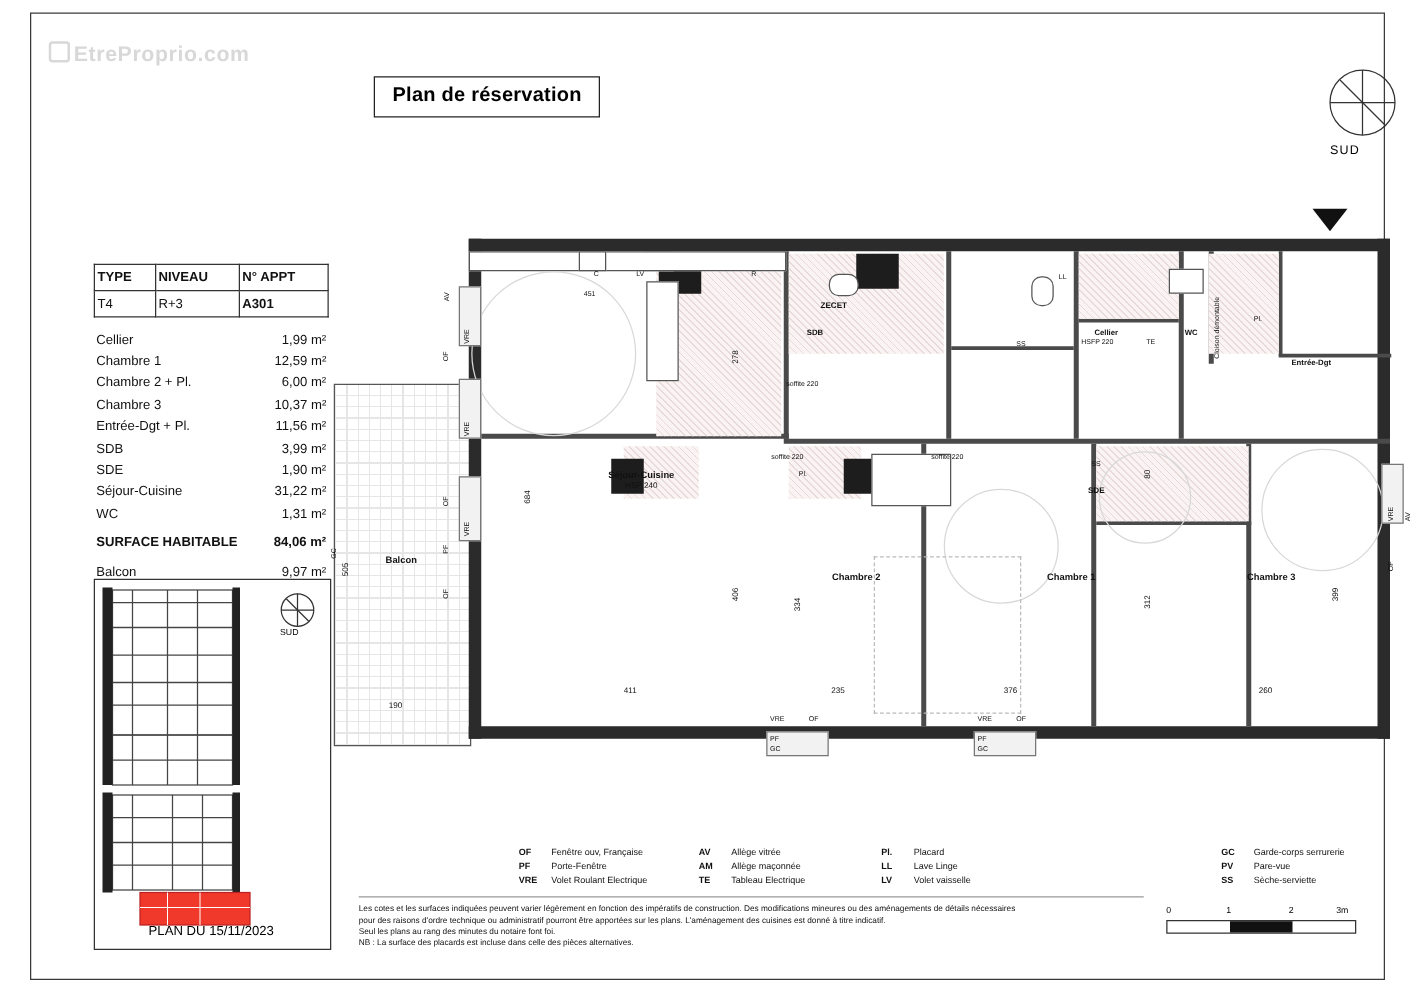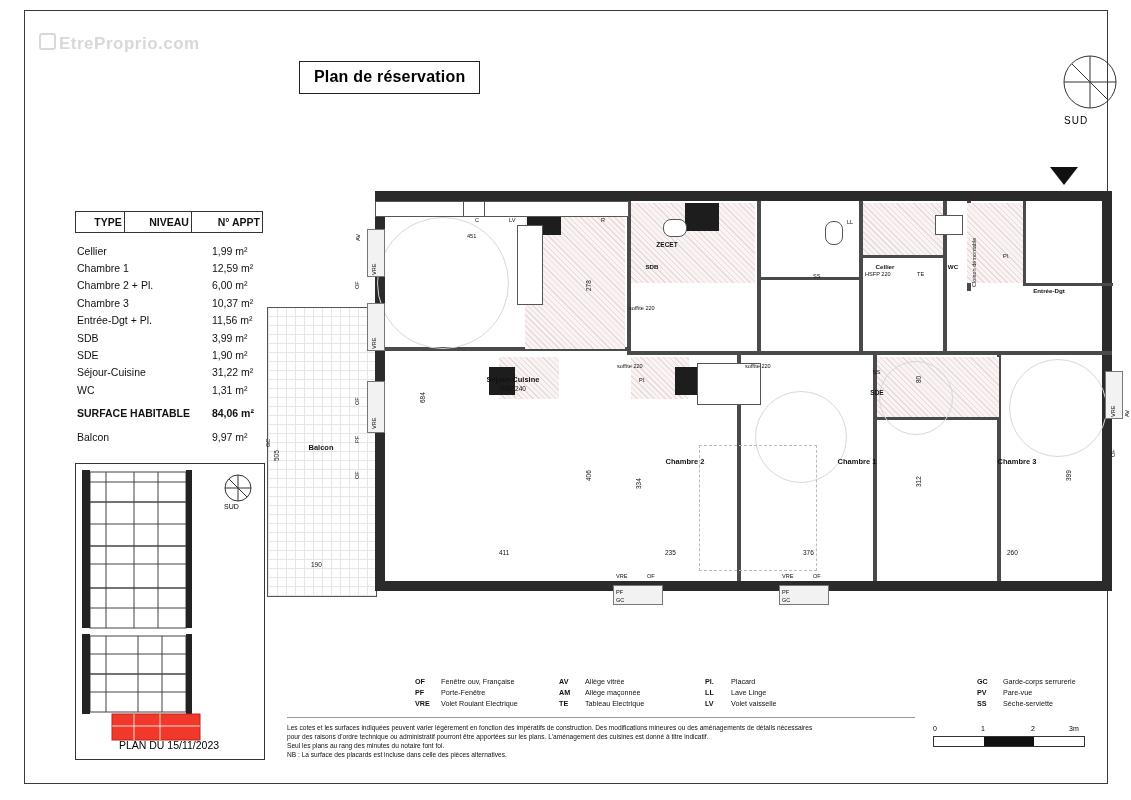--- a/index.html
+++ b/index.html
@@ -15,25 +15,25 @@
   #titlebox{left:274px;top:50px;padding:6px 14px 7px 14px;border:1px solid #222;}
   
   #compass{left:1036px;top:42px;width:58px;height:58px;}
   #compass svg{display:block;}
   #compasslbl{left:1039px;top:104px;font-size:10px;letter-spacing:1px;}
   
   #arrow{left:1025px;top:156px;width:0;height:0;border-left:14px solid transparent;border-right:14px solid transparent;border-top:18px solid #111;}
   
   #tbl{left:50px;top:200px;width:188px;font-size:10.5px;color:#111;}
   #tbl table{border-collapse:collapse;width:188px;}
-  #tbl .hdr td{border:1px solid #333;text-align:right;padding:4px 2px;font-size:10.5px;}
+  #tbl .hdr td{border:1px solid #333;text-align:left;padding:4px 2px;font-size:10.5px;}
   #tbl .hdr td.b{font-weight:bold;}
   #areas{margin-top:9px;width:188px;border-collapse:collapse;}
   #areas td{padding:2.7px 2px;font-size:10.5px;}
-  #areas td.v{}
+  #areas td.v{text-align:right;}
   #areas tr.tot td{font-weight:bold;padding-top:9px;}
   #areas tr.bal td{padding-top:9px;}
   
   #keyplan{left:50px;top:452px;width:188px;height:295px;border:1px solid #333;background:#fff;}
   #kp-inner{position:absolute;left:0;top:0;width:188px;height:295px;}
   #kp-date{left:50px;top:728px;width:188px;text-align:center;font-size:10.5px;}
   #kp-compass{left:198px;top:462px;width:30px;height:30px;}
   #kp-sud{left:199px;top:492px;font-size:7px;}
   
   #legend{left:262px;top:666px;width:832px;height:32px;font-size:7.2px;color:#111;}
@@ -97,20 +97,25 @@
     <div class="abs" id="compasslbl">SUD</div>
     <div class="abs" id="arrow"></div>
 
     <div class="abs" id="tbl">
       <table>
         <tbody>
             <tr class="hdr">
           <td class="b">TYPE</td>
           <td class="b">NIVEAU</td>
           <td class="b">N° APPT</td>
+        </tr>
+        <tr class="hdr">
+          <td>T4</td>
+          <td>R+3</td>
+          <td class="b">A301</td>
         </tr>
       </tbody>
         </table>
       <table id="areas">
         <tbody>
             <tr>
               <td>Cellier</td>
               <td class="v">1,99 m²</td>
             </tr>
         <tr>

